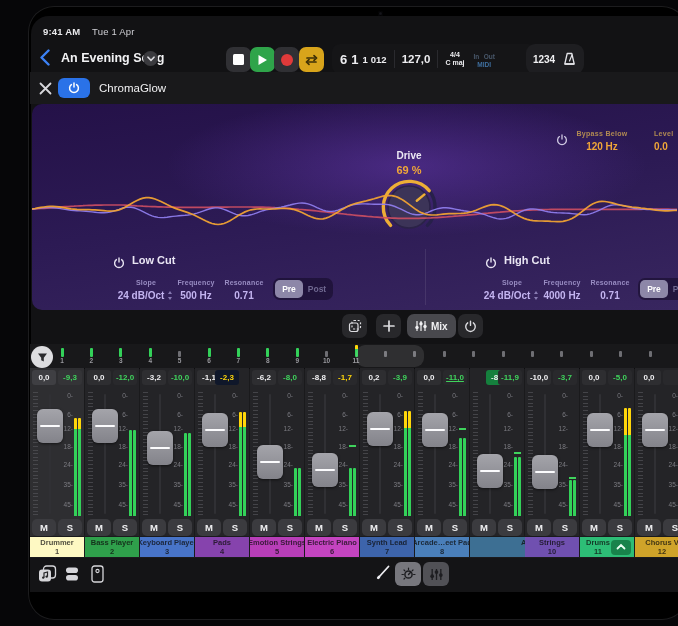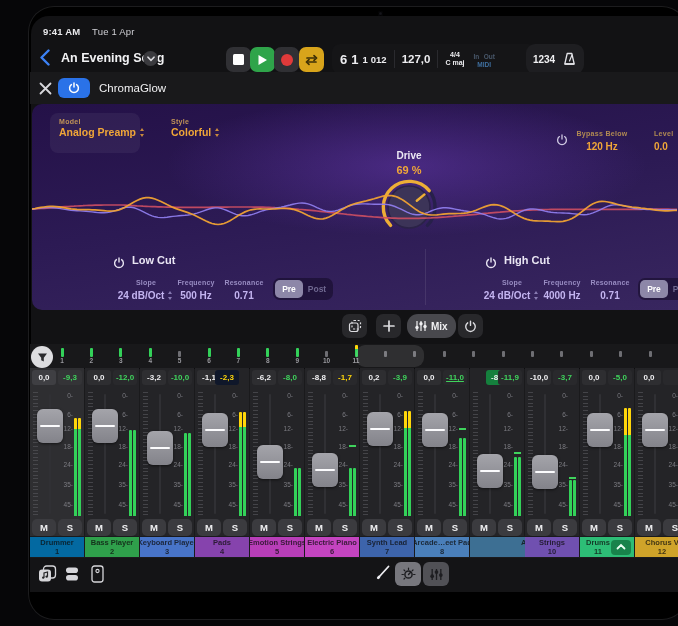--- a/index.html
+++ b/index.html
@@ -152,29 +152,21 @@
   <div class="abs powerbtn">
     <svg width="12" height="12" viewBox="0 0 12 12">
         <path d="M3.4 2.6 A4.4 4.4 0 1 0 8.6 2.6" fill="none" stroke="#fff" stroke-width="1.5" stroke-linecap="round"></path>
         <path d="M6 1 V5" stroke="#fff" stroke-width="1.5" stroke-linecap="round"></path>
       </svg>
   </div>
   <div class="abs" style="left:99px;top:82px;color:#f0f0f2;font-size:11.5px;font-weight:400;">ChromaGlow</div>
 
   <div class="abs panel">
 
-    <div class="abs" style="left:18px;top:9px;width:90px;height:40px;background:rgba(255,255,255,.055);border-radius:8px;">
-      <div class="sel-label" style="margin:5px 0 1px 9px;">Model</div>
-      <div class="sel-value" style="margin-left:9px;white-space:nowrap;"><span>Analog Preamp</span><span class="updown" style="color:#f0a638;"></span></div>
-    </div>
-
-    <div class="abs" style="left:125px;top:9px;width:90px;height:40px;">
-      <div class="sel-label" style="margin:5px 0 1px 14px;">Style</div>
-      <div class="sel-value" style="margin-left:14px;white-space:nowrap;"><span>Colorful</span><span class="updown" style="color:#f0a638;"></span></div>
-    </div>
+
 
     <div class="abs" style="left:342px;top:46px;width:70px;text-align:center;color:#ece9f4;font-size:10px;font-weight:700;">Drive</div>
     <div class="abs" style="left:342px;top:60px;width:70px;text-align:center;color:#f0a638;font-size:11px;font-weight:700;">69 %</div>
     <div class="abs" style="left:347px;top:73px;">
       <svg width="60" height="60" viewBox="0 0 60 60">
         <path d="M 50.2 13.6 A 26 26 0 0 1 48.4 48.4" fill="none" stroke="#27204a" stroke-width="3.4" stroke-linecap="round"></path>
         <path d="M 11.6 48.4 A 26 26 0 1 1 50.2 13.6" fill="none" stroke="#edae36" stroke-width="3.4" stroke-linecap="round"></path>
         <circle cx="30" cy="30" r="21" fill="#3c3458" stroke="#2b2347" stroke-width="1.5"></circle>
         <path d="M 37.8 23.7 L 45.5 17.4" stroke="#edae36" stroke-width="2.4" stroke-linecap="round"></path>
       </svg>
@@ -240,21 +232,21 @@
     <svg width="14" height="14" viewBox="0 0 14 14">
       <rect x="4" y="1.5" width="8.5" height="8.5" rx="2" fill="none" stroke="#dcdce0" stroke-width="1.2" stroke-dasharray="2 1.6"></rect>
       <rect x="1.5" y="4" width="8.5" height="8.5" rx="2" fill="none" stroke="#dcdce0" stroke-width="1.2"></rect>
     </svg>
   </div>
   <div class="abs mtbtn" style="left:376px;top:314px;">
     <svg width="12" height="12" viewBox="0 0 12 12">
         <path d="M6 1 V11 M1 6 H11" stroke="#dcdce0" stroke-width="1.7" stroke-linecap="round"></path>
       </svg>
   </div>
-  <div class="abs mixbtn" style="left:407px;top:314px;border-radius:11px;">
+  <div class="abs mixbtn" style="left:407px;top:314px;">
     <svg width="12" height="12" viewBox="0 0 12 12">
       <path d="M2 1 V11 M6 1 V11 M10 1 V11" stroke="#f0f0f2" stroke-width="1.2"></path>
       <circle cx="2" cy="7.5" r="1.7" fill="#f0f0f2"></circle>
         <circle cx="6" cy="3.8" r="1.7" fill="#f0f0f2"></circle>
         <circle cx="10" cy="6.5" r="1.7" fill="#f0f0f2"></circle>
     </svg>
     <span>Mix</span>
   </div>
   <div class="abs mtbtn" style="left:458px;top:314px;">
     <svg width="13" height="13" viewBox="0 0 12 12">
@@ -319,21 +311,21 @@
         <div class="scalelab" style="top:93px;">24-</div>
         <div class="scalelab" style="top:113px;">35-</div>
         <div class="scalelab" style="top:133px;">45-</div>
         <div class="meter" style="top:50px;height:98px;">
           <div style="background:linear-gradient(180deg,#ffd60a 0 11px,#33d159 11px);"></div>
           <div style="background:linear-gradient(180deg,#ffd60a 0 11px,#33d159 11px);"></div>
         </div>
         <div class="cap" style="top:41px;"></div>
         <div class="msbtn" style="left:2px;">M</div>
         <div class="msbtn" style="left:28px;">S</div>
-        <div class="tab" style="background:#0369a1;">
+        <div class="tab" style="background:#fef9c3;">
           <span>Drummer</span>
           <span>1</span>
         </div>
       </div>
       <div class="strip" style="left: 85px;">
         <div class="stripbody"></div>
         <div class="vpill" style="left:2px;width:24px;background:#2e2e31;color:#f0f0f2;">0,0</div>
         <div class="vpill" style="left:28px;width:24px;background:#29292c;color:#3fd35c;">-12,0</div>
         <div class="ruler"></div>
         <div class="ftrack"></div>

